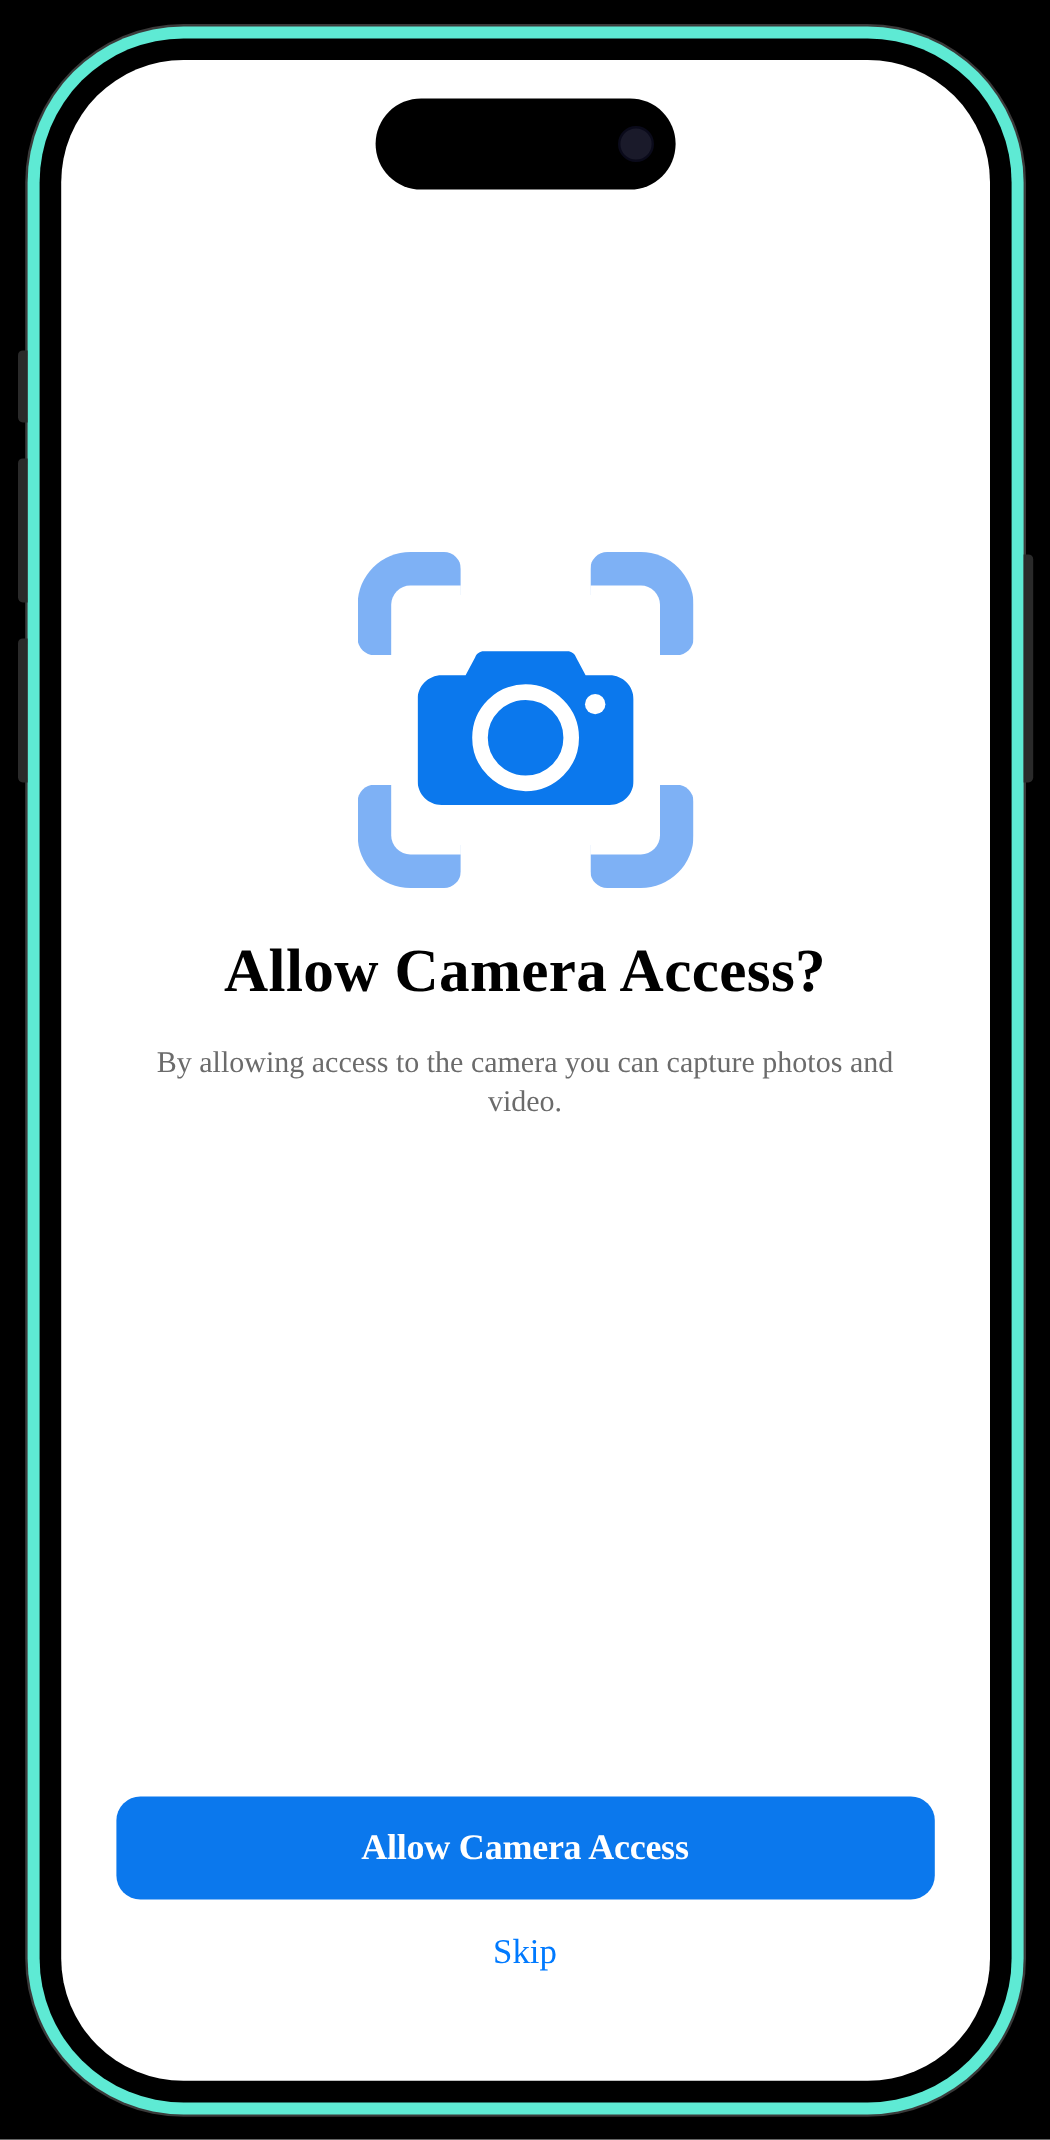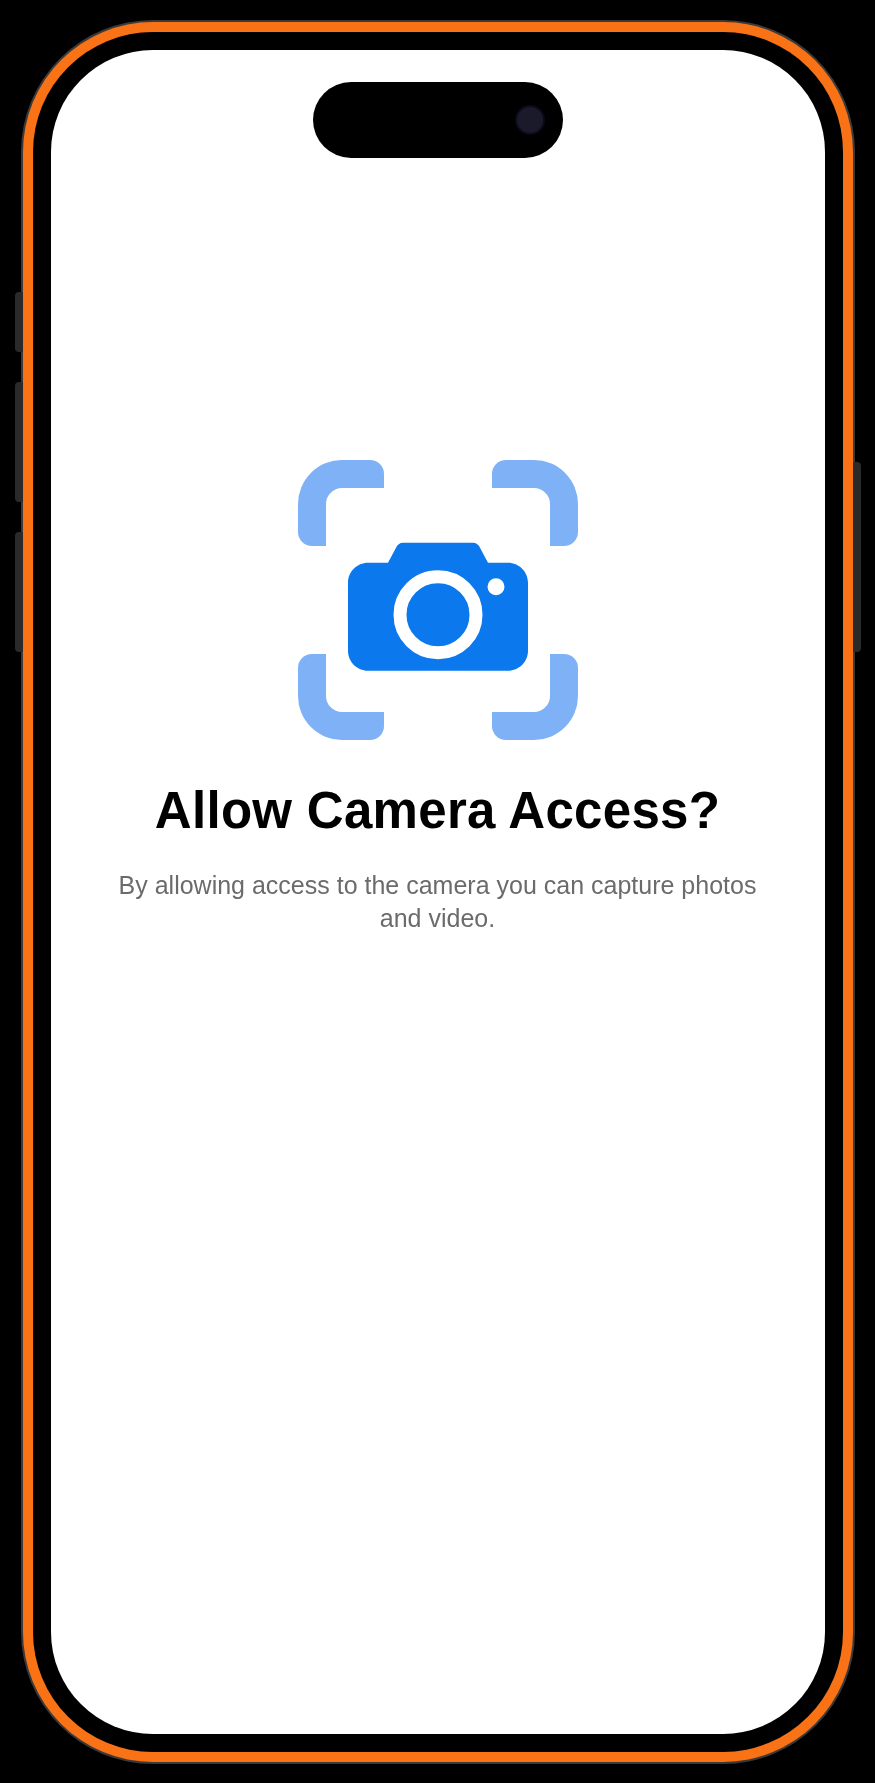--- a/index.html
+++ b/index.html
@@ -14,25 +14,26 @@
       background: #000;
       font-family: -apple-system, BlinkMacSystemFont, "SF Pro Display", "SF Pro Text", "Helvetica Neue", Helvetica, Arial, sans-serif;
       display: flex;
       justify-content: center;
       align-items: center;
     }
 
     .phone-frame {
       width: 830px;
       height: 1740px;
-      background: #f97316;
+      background: #5eead4;
       border-radius: 130px;
       padding: 10px;
       position: relative;
       box-shadow: 0 0 0 2px #3a3a3a;
+      font-family: Liberation Serif, serif;
     }
 
     .phone-bezel {
       width: 100%;
       height: 100%;
       background: #000;
       border-radius: 120px;
       padding: 18px;
     }
 
@@ -252,15 +253,19 @@
             <path d="M 55 10 L 125 10 C 128 10 131 12 132 15 L 140 30 L 160 30 C 171 30 180 39 180 50 L 180 118 C 180 129 171 138 160 138 L 20 138 C 9 138 0 129 0 118 L 0 50 C 0 39 9 30 20 30 L 40 30 L 48 15 C 49 12 52 10 55 10 Z" fill="#0b78ed"></path>
             <circle cx="90" cy="82" r="38" fill="none" stroke="#fff" stroke-width="13"></circle>
             <circle cx="148" cy="54" r="8.5" fill="#fff"></circle>
           </svg>
         </div>
 
         <h1 class="heading">Allow Camera Access?</h1>
         <p class="subtext">By allowing access to the camera you can capture photos and video.</p>
       </div>
 
+      <div class="footer">
+        <button class="primary-button">Allow Camera Access</button>
+        <button class="secondary-button">Skip</button>
+      </div>
     </div>
   </div>
 </div>
 
 </body></html>

